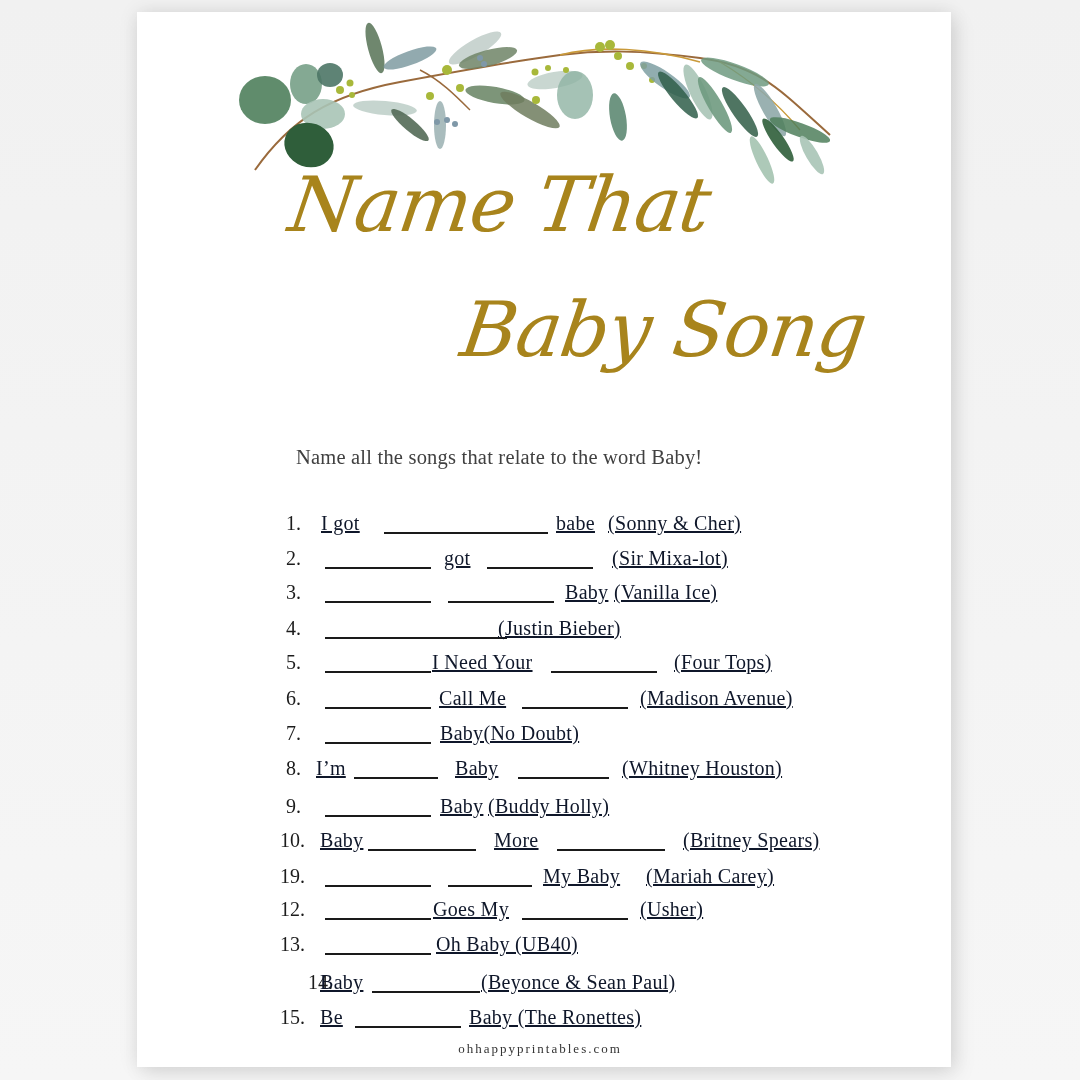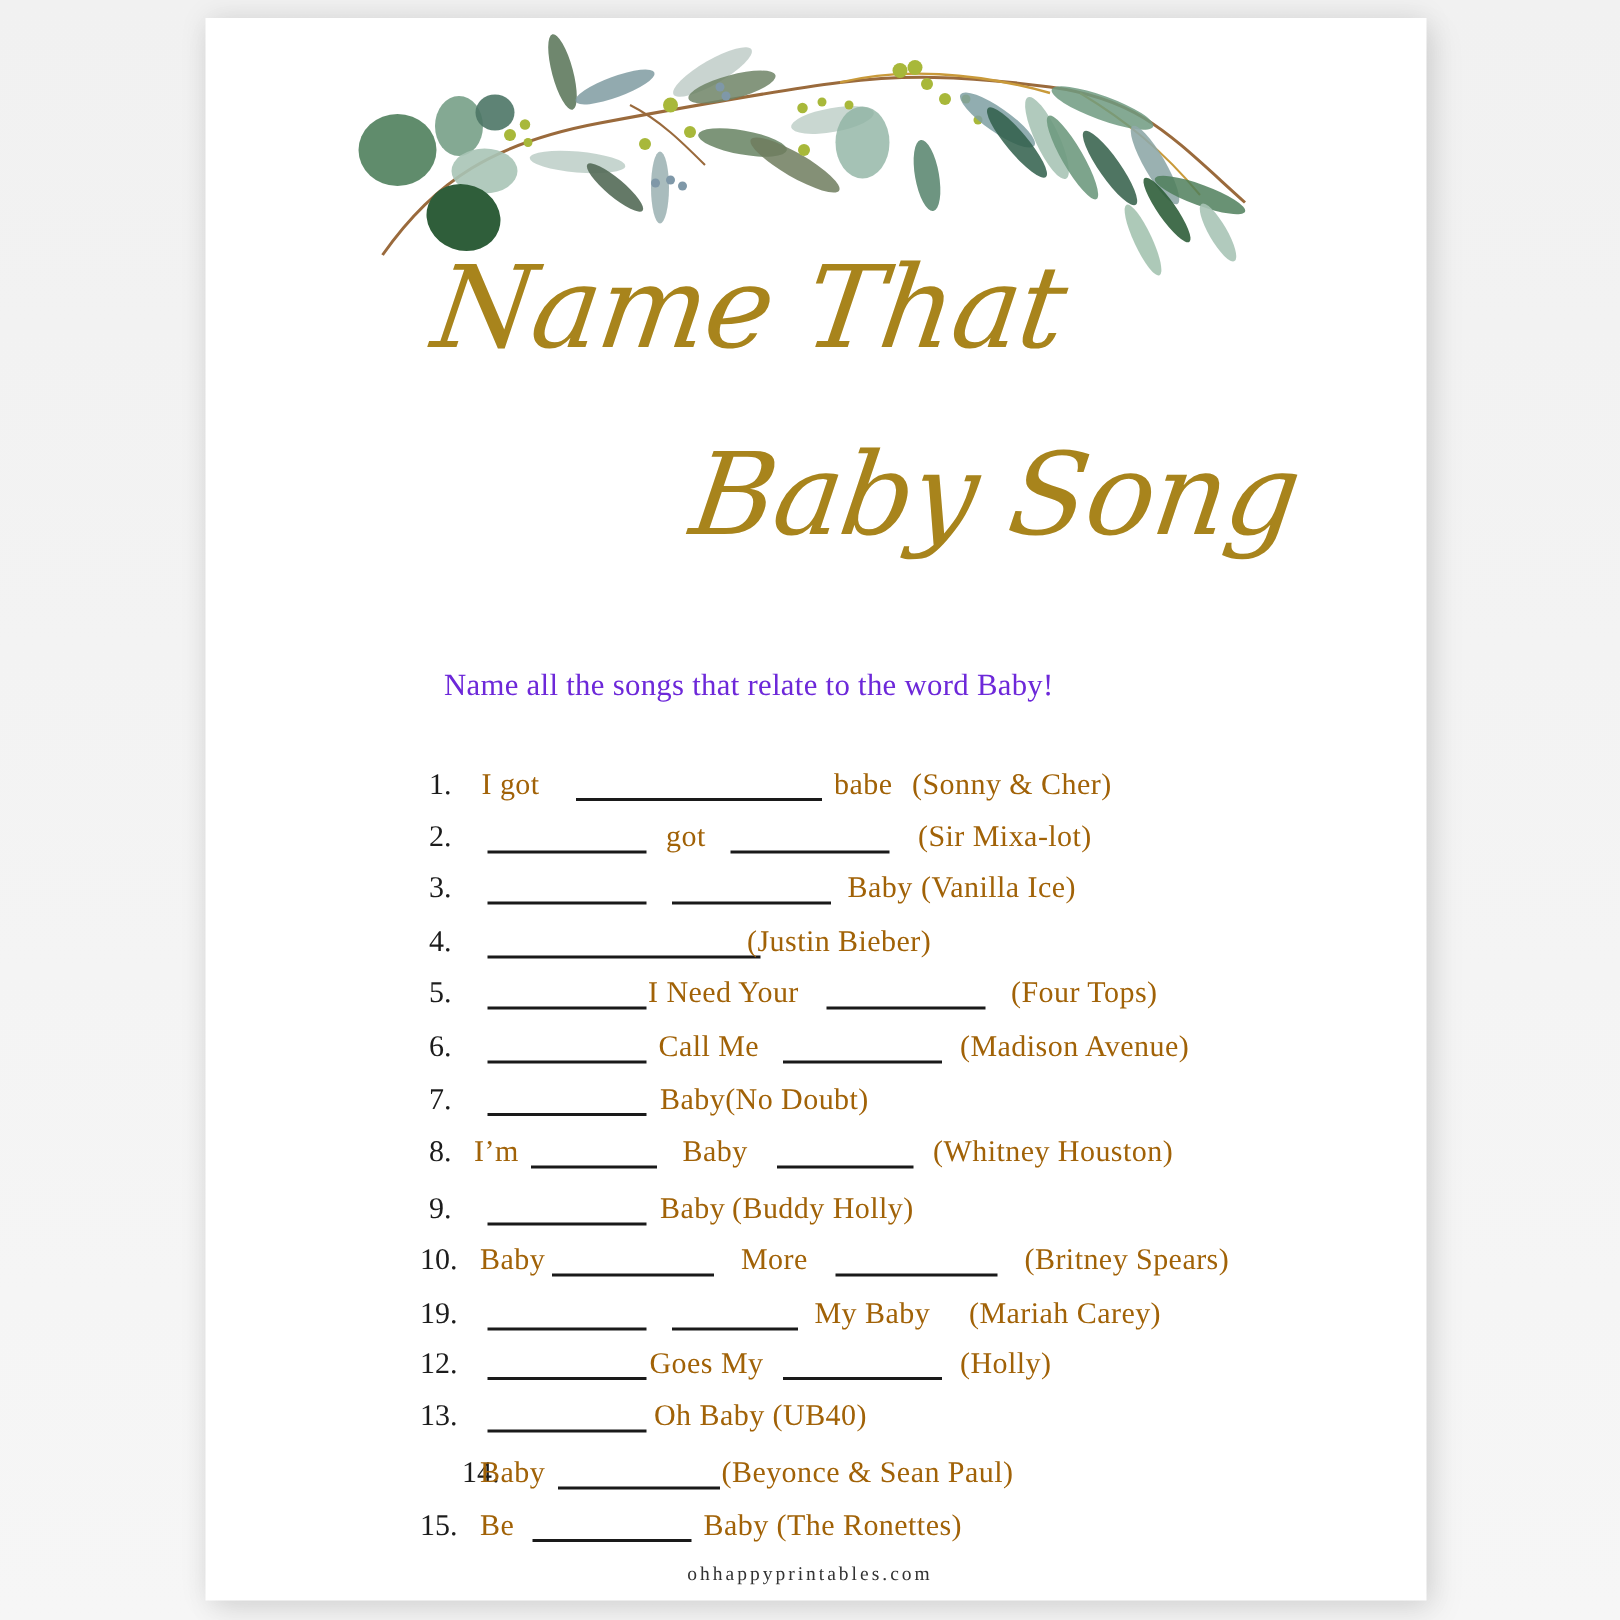--- a/index.html
+++ b/index.html
@@ -20,29 +20,30 @@
   .foliage { position:absolute; left:0; top:0; width:1080px; height:200px; pointer-events:none; }
   .title {
     position:absolute; color:#a8841c;
     font-family:"DejaVu Serif", serif; font-style:italic; font-weight:normal;
     letter-spacing:-1px; white-space:nowrap;
   }
   .title-line1 { left:290px; top:160px; font-size:76px; transform: skewX(-8deg); }
   .title-line2 { left:462px; top:285px; font-size:76px; transform: skewX(-8deg); }
   .subtitle {
     position:absolute; left:296px; top:446px; width:520px;
-    font-size:20.5px; color:#6d28d9; white-space:nowrap; letter-spacing:0.2px;
+    font-size:20.5px; color:#404040; white-space:nowrap; letter-spacing:0.2px;
   }
   .row { position:absolute; left:0; width:1080px; height:30px; }
   .num {
     position:absolute; font-size:20px; color:#1c1c1c; white-space:nowrap; top:0;
   }
   .seg-text {
-    position:absolute; font-size:20px; color:#a16207; white-space:nowrap; top:0;
+    position:absolute; font-size:20px; color:#0f172a; white-space:nowrap; top:0;
     letter-spacing:0.3px;
+    text-decoration:underline;
   }
   .seg-blank {
     position:absolute; top:20px; height:0; border-bottom:2px solid #1a1a1a;
   }
   .footer {
     position:absolute; left:0; width:1080px; top:1041px; text-align:center;
     font-size:13px; color:#333; letter-spacing:2px;
   }
 </style>
 </head>
@@ -194,21 +195,21 @@
       <span class="seg-blank" style="left: 325px; width: 106px;"></span>
       <span class="seg-blank" style="left: 448px; width: 84px;"></span>
       <span class="seg-text" style="left: 543px;">My Baby</span>
       <span class="seg-text" style="left: 646px;">(Mariah Carey)</span>
     </div>
     <div class="row" style="top: 898px;">
       <span class="num" style="left: 280px;">12.</span>
       <span class="seg-blank" style="left: 325px; width: 106px;"></span>
       <span class="seg-text" style="left: 433px;">Goes My</span>
       <span class="seg-blank" style="left: 522px; width: 106px;"></span>
-      <span class="seg-text" style="left: 640px;">(Holly)</span>
+      <span class="seg-text" style="left: 640px;">(Usher)</span>
     </div>
     <div class="row" style="top: 933px;">
       <span class="num" style="left: 280px;">13.</span>
       <span class="seg-blank" style="left: 325px; width: 106px;"></span>
       <span class="seg-text" style="left: 436px;">Oh Baby (UB40)</span>
     </div>
     <div class="row" style="top: 971px;">
       <span class="num" style="left: 280px; margin-left: 28px;">14.</span>
       <span class="seg-text" style="left: 320px;">Baby</span>
       <span class="seg-blank" style="left: 372px; width: 108px;"></span>

